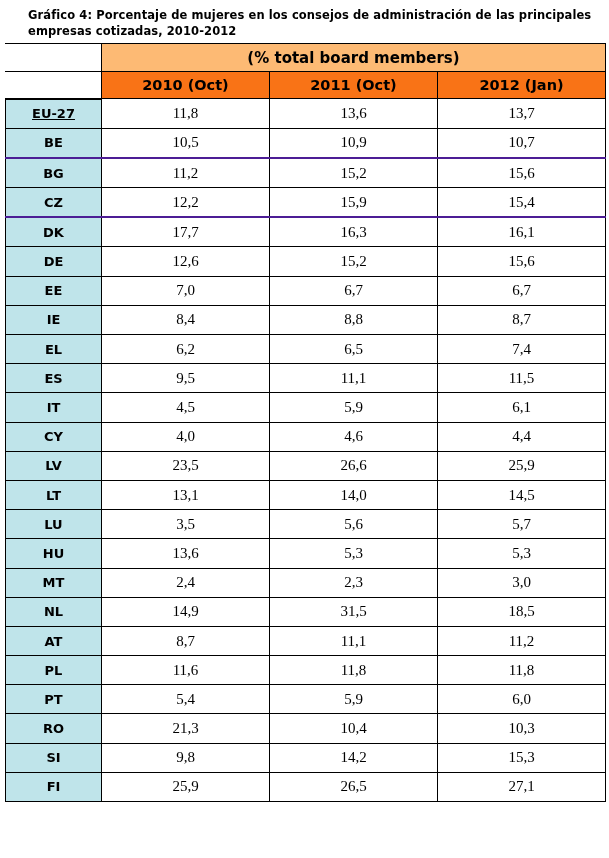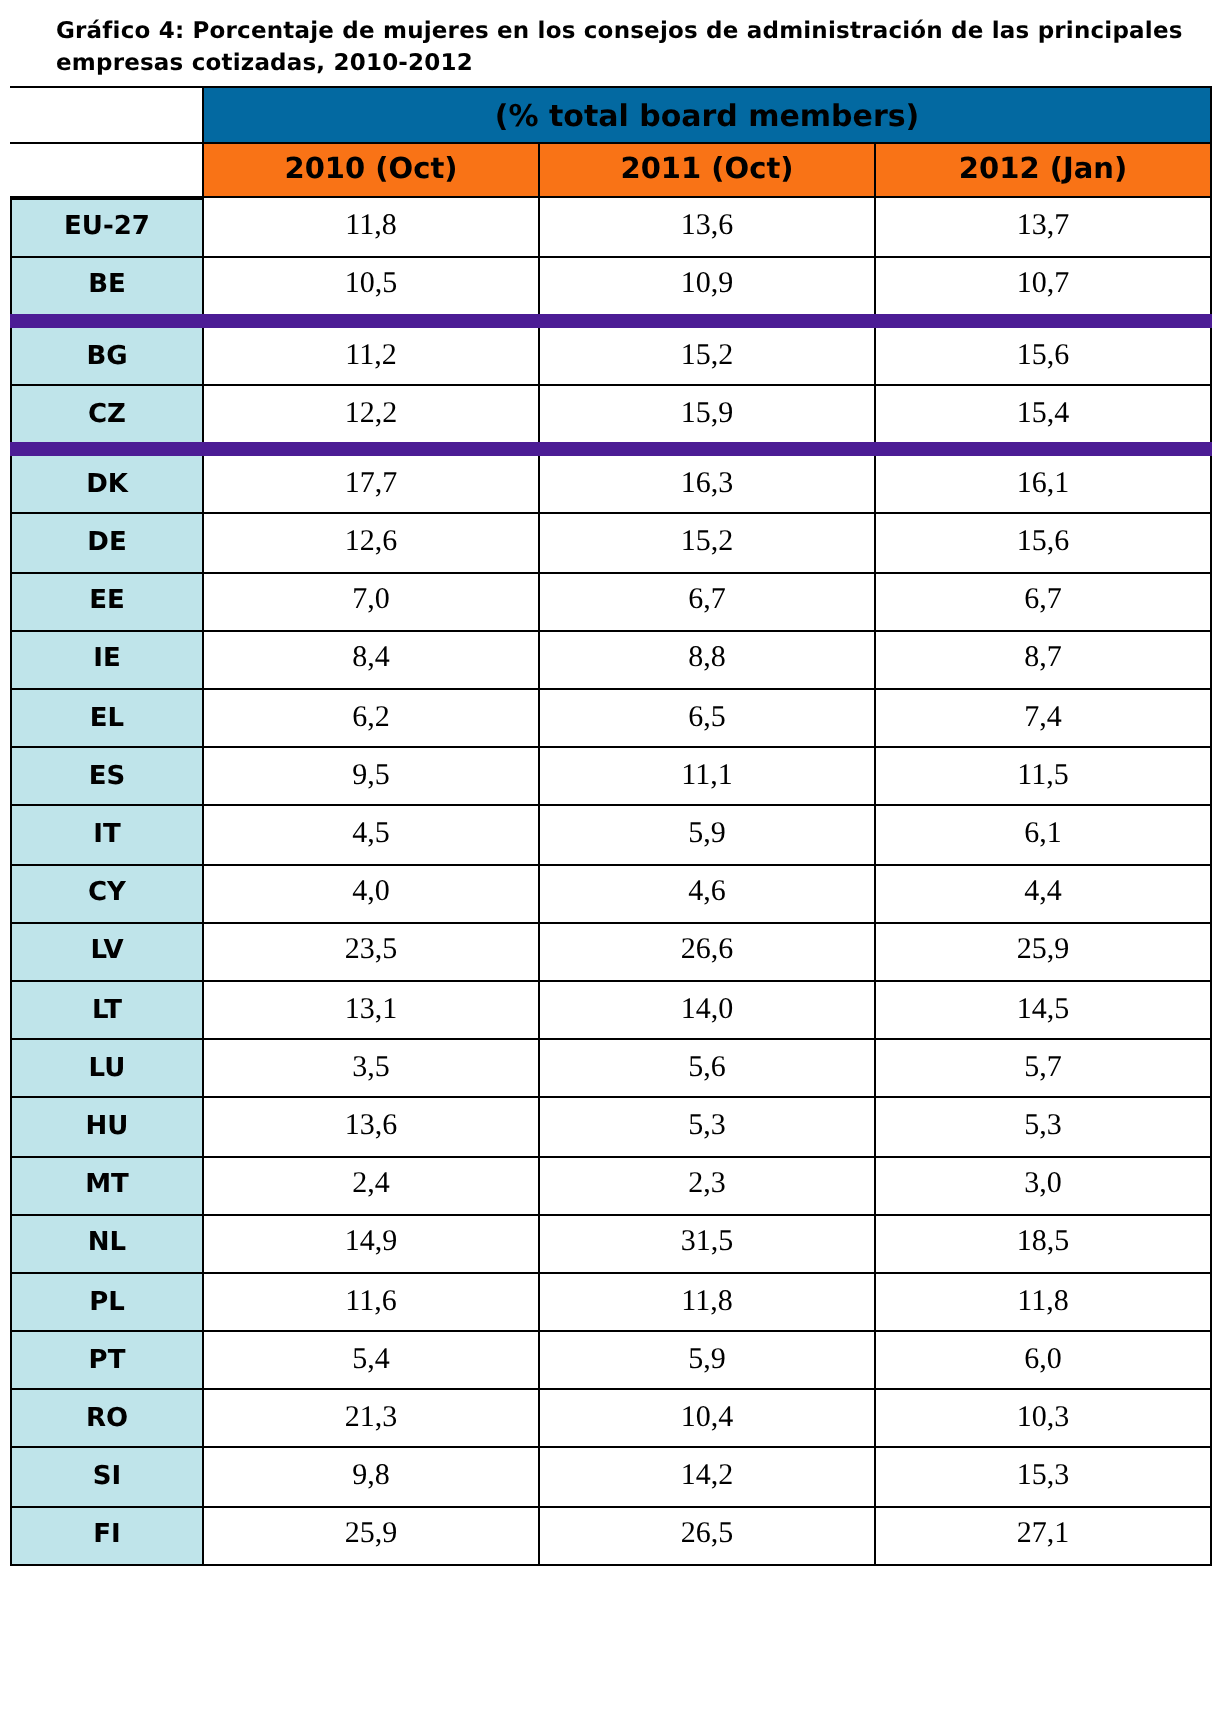--- a/index.html
+++ b/index.html
@@ -42,21 +42,21 @@
     vertical-align: middle;
   }
   col.c-label { width: 96px; }
   col.c-val   { width: 168px; }
 
   th.super {
     height: 27px;
     font-family: "DejaVu Sans", sans-serif;
     font-size: 15px;
     font-weight: bold;
-    background: #0369a1;
+    background: #fdba74;
   }
   th.yearhead {
     height: 26px;
     font-family: "DejaVu Sans", sans-serif;
     font-size: 14.5px;
     font-weight: bold;
     background: #f97316;
   }
   th.corner {
     background: #ffffff;
@@ -74,22 +74,22 @@
     text-align: left;
     padding-left: 9px;
     height: 28.2px;
   }
   td.value {
     font-family: "Liberation Serif", serif;
     font-size: 15px;
     height: 28.2px;
     background: #ffffff;
   }
-  tr.thick-bottom > td { border-bottom: 7px solid #4c1d95; margin-top: 39px; }
-  td.rowlabel.first { border-top: 2px solid #000000; }
+  tr.thick-bottom > td { border-bottom: 2px solid #4c1d95; margin-top: 39px; }
+  td.rowlabel.first { border-top: 2px solid #000000; text-decoration: underline; }
 </style>
 </head>
 <body>
 
 <div class="page">
 
   <div class="caption">Gráfico 4: Porcentaje de mujeres en los consejos de administración de las principales empresas cotizadas, 2010-2012</div>
 
   <table class="data">
     <colgroup>
@@ -213,20 +213,26 @@
         <td class="value">2,3</td>
         <td class="value">3,0</td>
       </tr>
       <tr>
         <td class="rowlabel">NL</td>
         <td class="value">14,9</td>
         <td class="value">31,5</td>
         <td class="value">18,5</td>
       </tr>
       <tr>
+        <td class="rowlabel">AT</td>
+        <td class="value">8,7</td>
+        <td class="value">11,1</td>
+        <td class="value">11,2</td>
+      </tr>
+      <tr>
         <td class="rowlabel">PL</td>
         <td class="value">11,6</td>
         <td class="value">11,8</td>
         <td class="value">11,8</td>
       </tr>
       <tr>
         <td class="rowlabel">PT</td>
         <td class="value">5,4</td>
         <td class="value">5,9</td>
         <td class="value">6,0</td>

